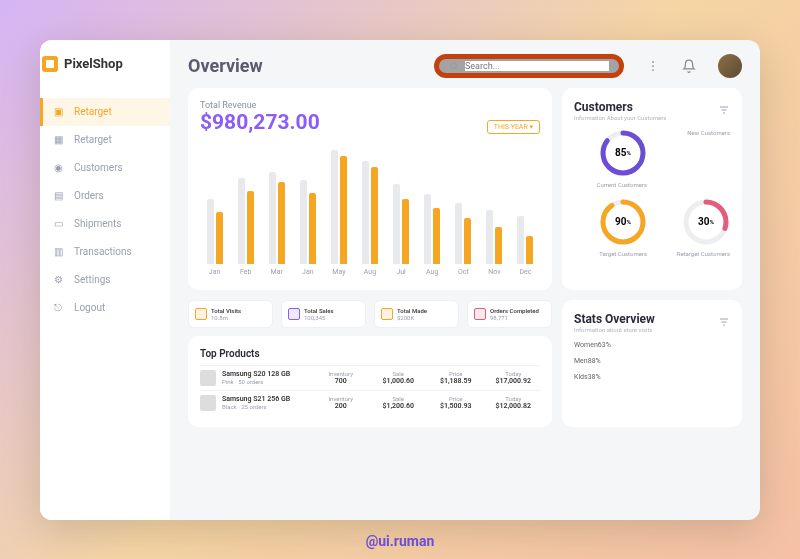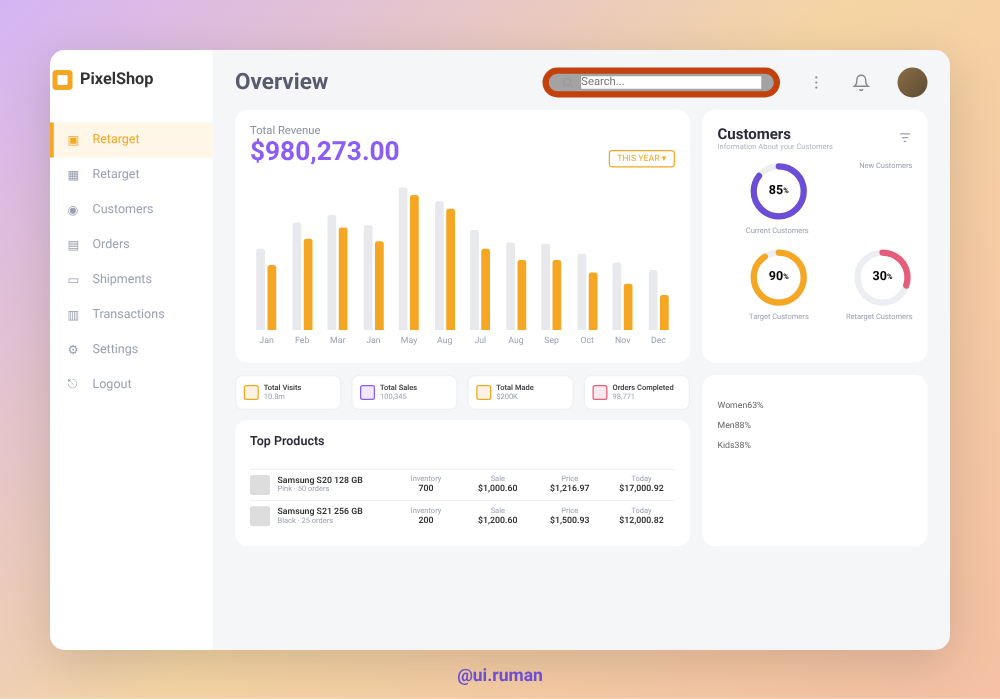--- a/index.html
+++ b/index.html
@@ -46,21 +46,21 @@
 .ring svg{transform:rotate(-90deg)}
 .ring-txt{position:absolute;inset:0;display:flex;align-items:center;justify-content:center;font-size:10px;font-weight:700}
 .ring-txt sup{font-size:6px}
 .ring-label{font-size:6px;color:#9aa0b0;text-align:center}
 .kpis{display:flex;gap:8px;margin-bottom:8px}
 .kpi{flex:1;background:#fff;border-radius:6px;border:1px solid #eef0f4;padding:6px;display:flex;align-items:center;gap:4px}
 .kpi-icon{width:12px;height:12px;border-radius:2px}
 .kpi-txt{display:flex;flex-direction:column}
 .kpi-label{font-size:6px;font-weight:600;color:#444}
 .kpi-val{font-size:6px;color:#9aa0b0}
-.tp-title{font-size:10px;font-weight:600;color:#2a2a3a;margin-bottom:16px}
+.tp-title{font-size:10px;font-weight:600;color:#2a2a3a;margin-bottom:6px}
 .prod-row{display:grid;grid-template-columns:110px 1fr 1fr 1fr 1fr;align-items:center;gap:4px;padding:4px 0;border-top:1px solid #f0f1f5;font-size:7px}
 .prod-info{display:flex;align-items:center;gap:6px}
 .prod-img{width:16px;height:16px;background:#ddd;border-radius:2px}
 .prod-name{font-size:7px;font-weight:600;color:#333}
 .prod-meta{font-size:6px;color:#9aa0b0}
 .cell{text-align:center}
 .cell-h{font-size:6px;color:#9aa0b0}
 .cell-v{font-size:7px;font-weight:600;color:#333}
 .stats{display:flex;flex-direction:column;gap:8px;margin-top:8px}
 .stat-row{display:flex;flex-direction:row;gap:2px}
@@ -197,27 +197,20 @@
             </div>
             <div class="bar-group">
               <div class="bars">
                 <div class="bar bg" style="height:59.09090909090909%"></div>
                 <div class="bar fg" style="height:47.27272727272727%"></div>
               </div>
               <div class="bar-label">Aug</div>
             </div>
             <div class="bar-group">
               <div class="bars">
-                <div class="bar bg" style="height:58.18181818181818%"></div>
-                <div class="bar fg" style="height:47.27272727272727%"></div>
-              </div>
-              <div class="bar-label">Sep</div>
-            </div>
-            <div class="bar-group">
-              <div class="bars">
                 <div class="bar bg" style="height:50.90909090909091%"></div>
                 <div class="bar fg" style="height:38.18181818181819%"></div>
               </div>
               <div class="bar-label">Oct</div>
             </div>
             <div class="bar-group">
               <div class="bars">
                 <div class="bar bg" style="height:45.45454545454545%"></div>
                 <div class="bar fg" style="height:30.909090909090907%"></div>
               </div>
@@ -318,21 +311,21 @@
                 <div class="cell">
                   <div class="cell-h">Inventory</div>
                   <div class="cell-v">700</div>
                 </div>
                 <div class="cell">
                   <div class="cell-h">Sale</div>
                   <div class="cell-v">$1,000.60</div>
                 </div>
                 <div class="cell">
                   <div class="cell-h">Price</div>
-                  <div class="cell-v">$1,216.97</div>
+                  <div class="cell-v">$1,188.59</div>
                 </div>
                 <div class="cell">
                   <div class="cell-h">Today</div>
                   <div class="cell-v">$17,000.92</div>
                 </div>
               </div>
               <div class="prod-row">
                 <div class="prod-info">
                   <div class="prod-img"></div>
                   <div>
@@ -355,20 +348,31 @@
                 <div class="cell">
                   <div class="cell-h">Today</div>
                   <div class="cell-v">$12,000.82</div>
                 </div>
               </div>
             </div>
         </div>
       </div>
 
       <div class="card">
+        <div class="card-head">
+          <div>
+            <div class="card-title">Stats Overview</div>
+            <div class="card-sub">Information about store visits</div>
+          </div>
+          <svg class="menu-icon" viewBox="0 0 24 24" fill="none" stroke="currentColor" stroke-width="2">
+              <line x1="4" y1="6" x2="20" y2="6"></line>
+              <line x1="7" y1="12" x2="17" y2="12"></line>
+              <line x1="10" y1="18" x2="14" y2="18"></line>
+            </svg>
+        </div>
         <div class="stats" id="stats">
             <div class="stat-row">
               <div class="stat-head">
                 <span>Women</span>
                 <span>63%</span>
               </div>
               <div class="stat-bar">
                 <div class="stat-fill" style="width:63%;background:#f5a623;position:relative">
                   <div class="stat-cap" style="background:#f5a623"></div>
                 </div>

